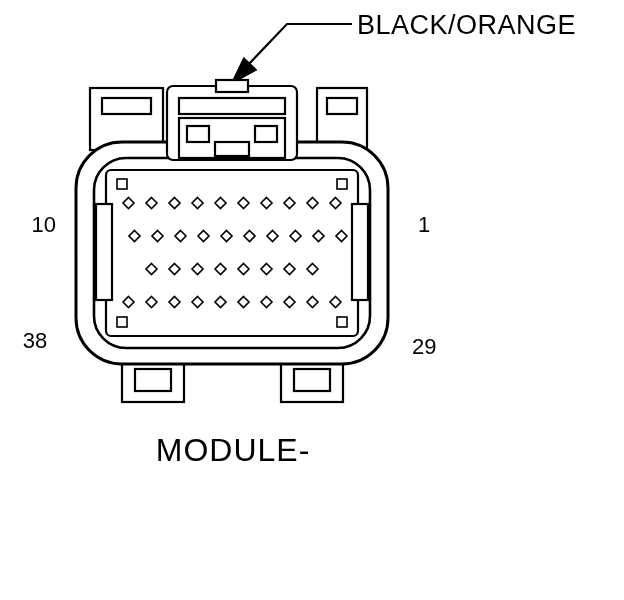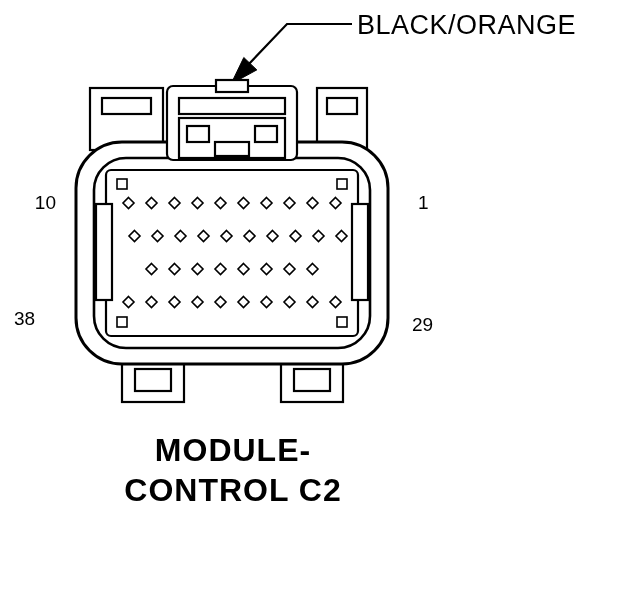--- a/index.html
+++ b/index.html
@@ -25,37 +25,38 @@
     color: #000000;
     white-space: nowrap;
   }
   .callout {
     left: 357px;
     top: 10px;
     font-size: 27px;
     letter-spacing: 0.5px;
   }
   .pin-num {
-    font-size: 19px;
+    font-size: 22px;
+    margin-top: 20px;
   }
   .pin-10 { left: 16px;  top: 192px; width: 40px; text-align: right; }
   .pin-1  { left: 418px; top: 192px; }
-  .pin-38 { left: 14px;  top: 308px; width: 42px; text-align: left; }
+  .pin-38 { left: 14px;  top: 308px; width: 42px; text-align: center; }
   .pin-29 { left: 412px; top: 314px; }
   .title-block {
     position: absolute;
     left: 84px;
     top: 430px;
     width: 298px;
     text-align: center;
     color: #000000;
   }
   .title-line {
     font-size: 32px;
-    font-weight: bold;
+    font-weight: normal;
     line-height: 40px;
     letter-spacing: 1px;
   }
   .outline {
     fill: #ffffff;
     stroke: #000000;
     stroke-width: 3;
   }
   .outline-thin {
     fill: #ffffff;
@@ -167,16 +168,15 @@
 
   <div class="label callout">BLACK/ORANGE</div>
 
   <div class="label pin-num pin-10">10</div>
   <div class="label pin-num pin-1">1</div>
   <div class="label pin-num pin-38">38</div>
   <div class="label pin-num pin-29">29</div>
 
   <div class="title-block">
     <div class="title-line">MODULE-</div>
-    <div class="title-line">CONTROL C2</div>
   </div>
 
 </div>
 
 </body></html>

